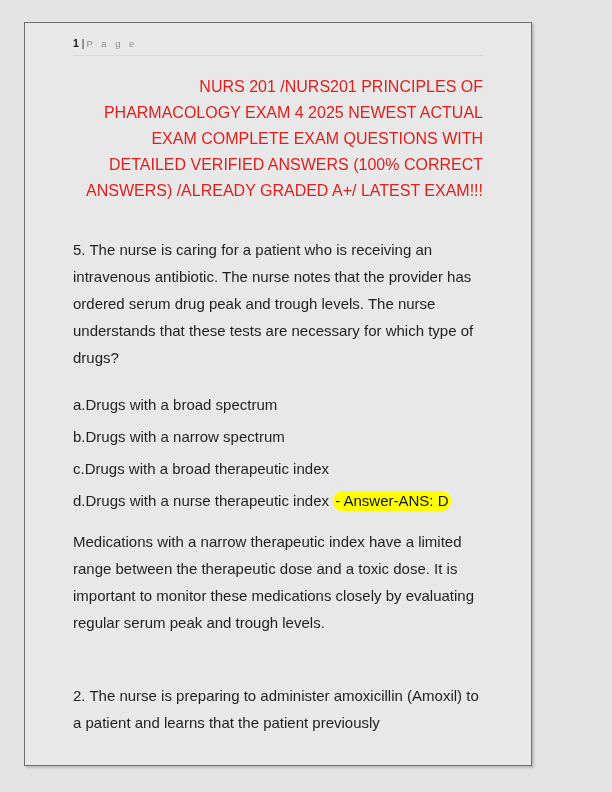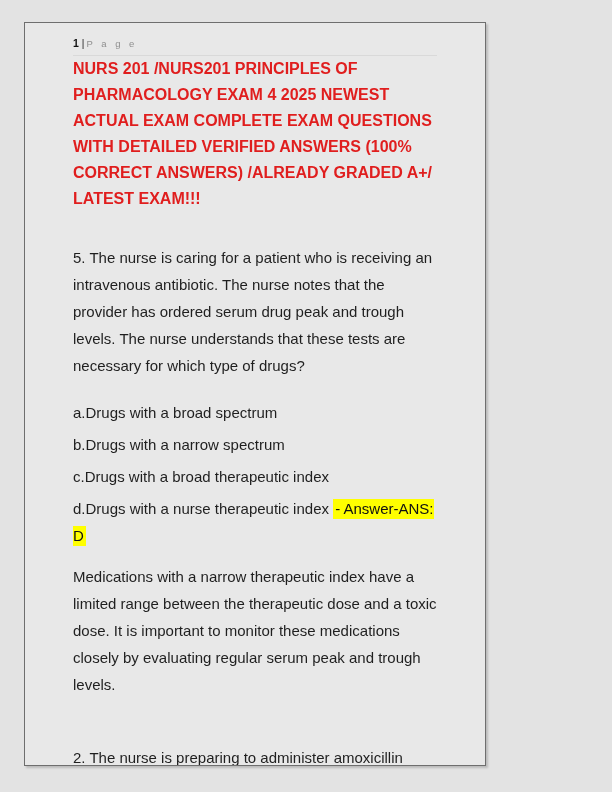--- a/index.html
+++ b/index.html
@@ -17,21 +17,21 @@
   .canvas {
     position: relative;
     width: 612px;
     height: 792px;
     background: #e3e3e3;
   }
   .page {
     position: absolute;
     left: 24px;
     top: 22px;
-    width: 462px;
+    width: 508px;
     height: 744px;
     background: #e8e8e8;
     border: 1px solid #6e6e6e;
     box-shadow: 2px 2px 2px rgba(0,0,0,0.18);
     padding: 14px 48px 0 48px;
     overflow: hidden;
   }
   .page-header {
     font-size: 10px;
     color: #1c1c1c;
@@ -47,44 +47,46 @@
   .page-header .sep {
     color: #222;
     margin: 0 2px 0 3px;
   }
   .page-header .pagelabel {
     color: #8f8f8f;
     letter-spacing: 3px;
     font-size: 9.5px;
   }
   .doc-title {
+    margin-top: 18px;
     font-size: 16px;
     line-height: 26px;
-    font-weight: bold;
-    text-align: left;
+    font-weight: normal;
+    text-align: right;
     color: var(--title-red, #e01e1e);
   }
   .body-text {
     font-size: 15px;
     line-height: 27px;
     color: #1f1f1f;
   }
   .question-text {
     margin-top: 32px;
   }
   .options {
     margin-top: 20px;
   }
   .option-line {
     margin-bottom: 5px;
   }
   .answer-mark {
     background: var(--highlight-yellow, #ffff00);
     color: #111;
     padding: 1px 2px 2px 2px;
+    border-radius: 9px;
   }
   .rationale {
     margin-top: 14px;
   }
   .question2 {
     margin-top: 46px;
   }
 </style>
 </head>
 <body>

